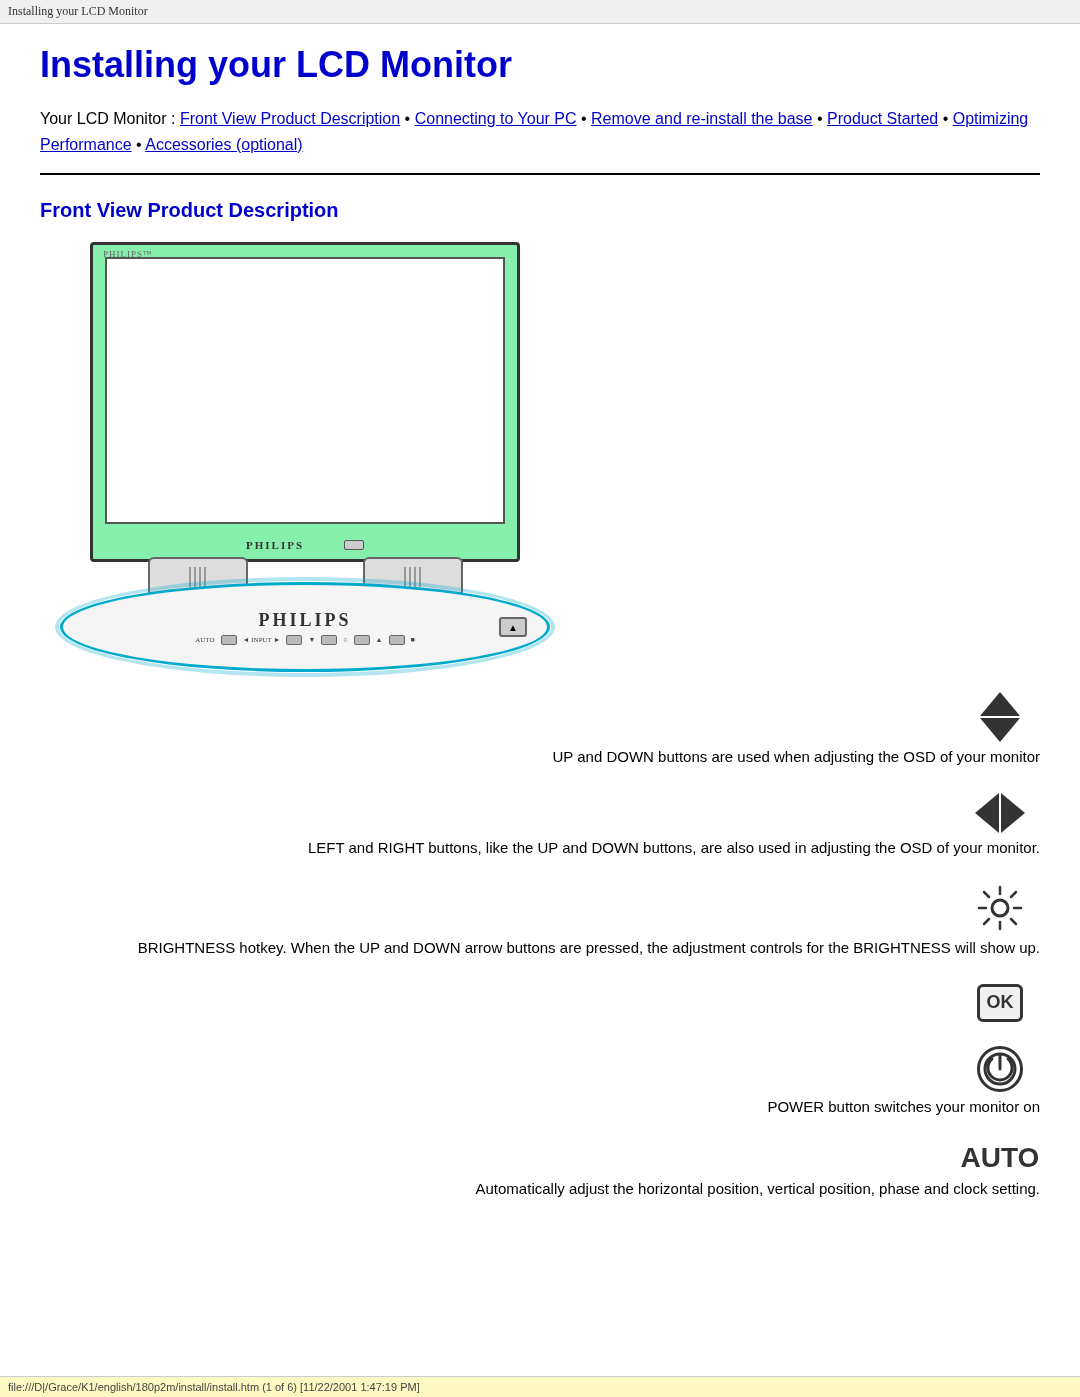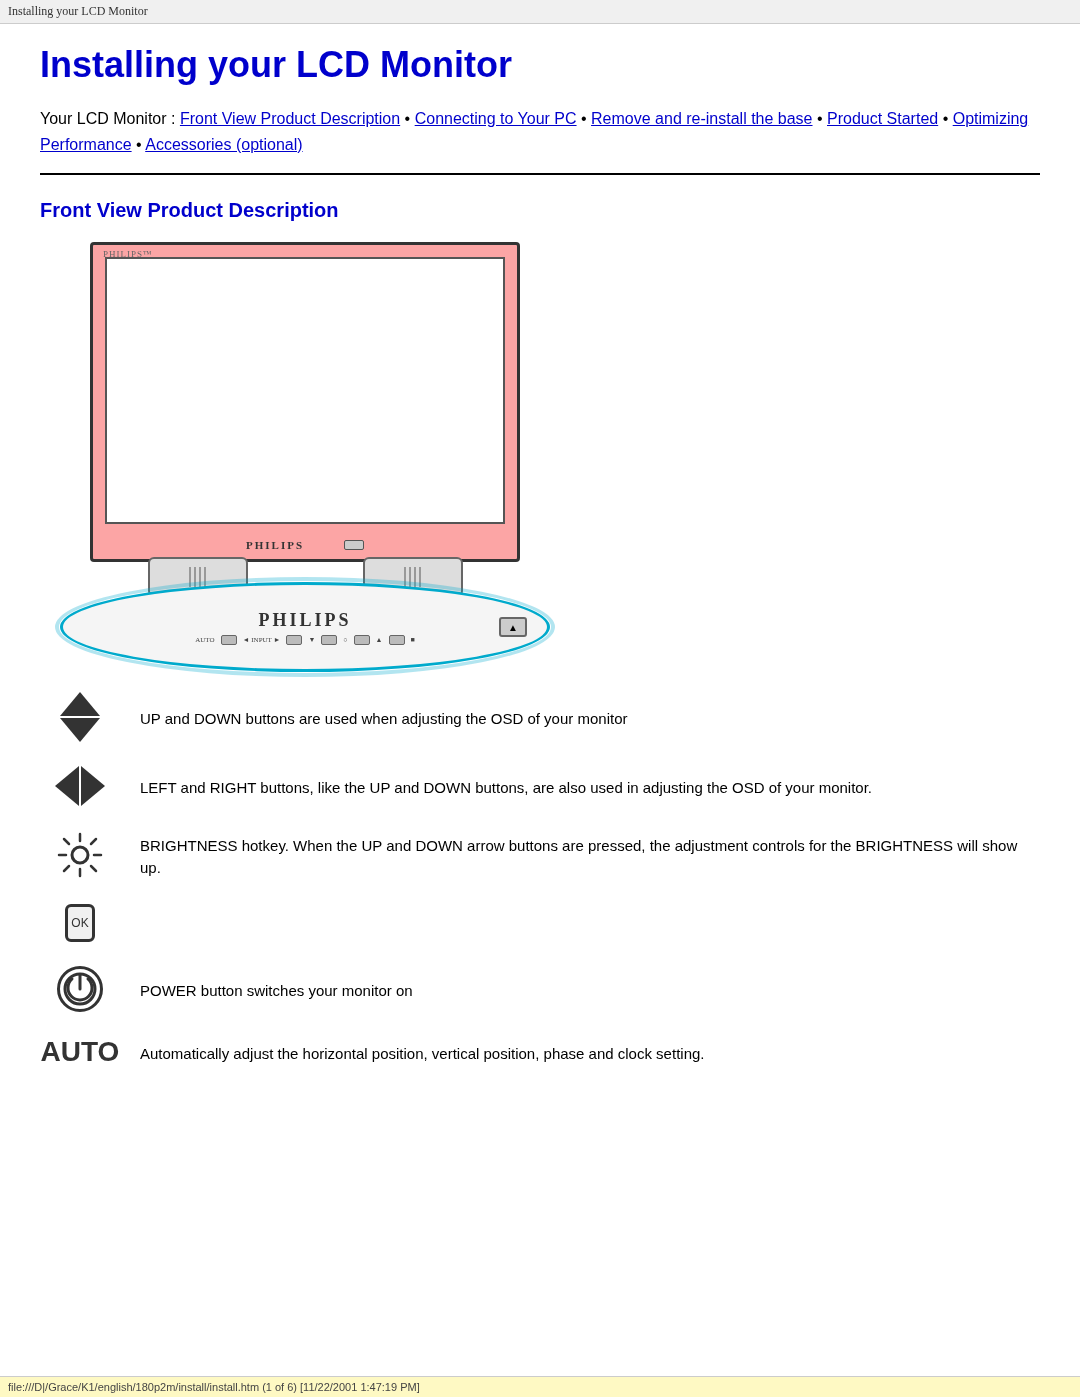--- a/index.html
+++ b/index.html
@@ -64,21 +64,21 @@
       height: 420px;
     }
     
     .monitor-outer {
       position: absolute;
       top: 0;
       left: 30px;
       width: 430px;
       height: 320px;
       border: 3px solid #333;
-      background: #fca5a5;
+      background: #86efac;
       border-radius: 4px;
     }
     .monitor-screen {
       position: absolute;
       top: 12px;
       left: 12px;
       right: 12px;
       bottom: 35px;
       border: 2px solid #555;
       background: #fff;
@@ -195,23 +195,23 @@
       top: -8px; left: -8px; right: -8px; bottom: -8px;
       border-radius: 50%;
       border: 4px solid rgba(0, 170, 204, 0.3);
     }
     
     .icon-desc-section {
       margin-top: 20px;
     }
     .icon-desc-row {
       display: flex;
-      align-items: center;
+      align-items: flex-end;
       margin-bottom: 24px;
-      gap: 20px;
+      flex-direction: column;
     }
     .icon-cell {
       width: 80px;
       min-width: 80px;
       display: flex;
       align-items: center;
       justify-content: center;
     }
     .desc-cell {
       flex: 1;
@@ -261,29 +261,29 @@
     .sun-icon {
       position: relative;
       width: 50px;
       height: 50px;
       display: flex;
       align-items: center;
       justify-content: center;
     }
     
     .ok-button-icon {
-      width: 30px;
+      width: 46px;
       height: 38px;
       border: 3px solid #333;
       border-radius: 6px;
       display: flex;
       align-items: center;
       justify-content: center;
-      font-size: 12px;
-      font-weight: normal;
+      font-size: 18px;
+      font-weight: bold;
       font-family: Arial, sans-serif;
       color: #333;
       background: #f0f0f0;
     }
     
     .power-icon {
       width: 46px;
       height: 46px;
       border: 3px solid #333;
       border-radius: 50%;

